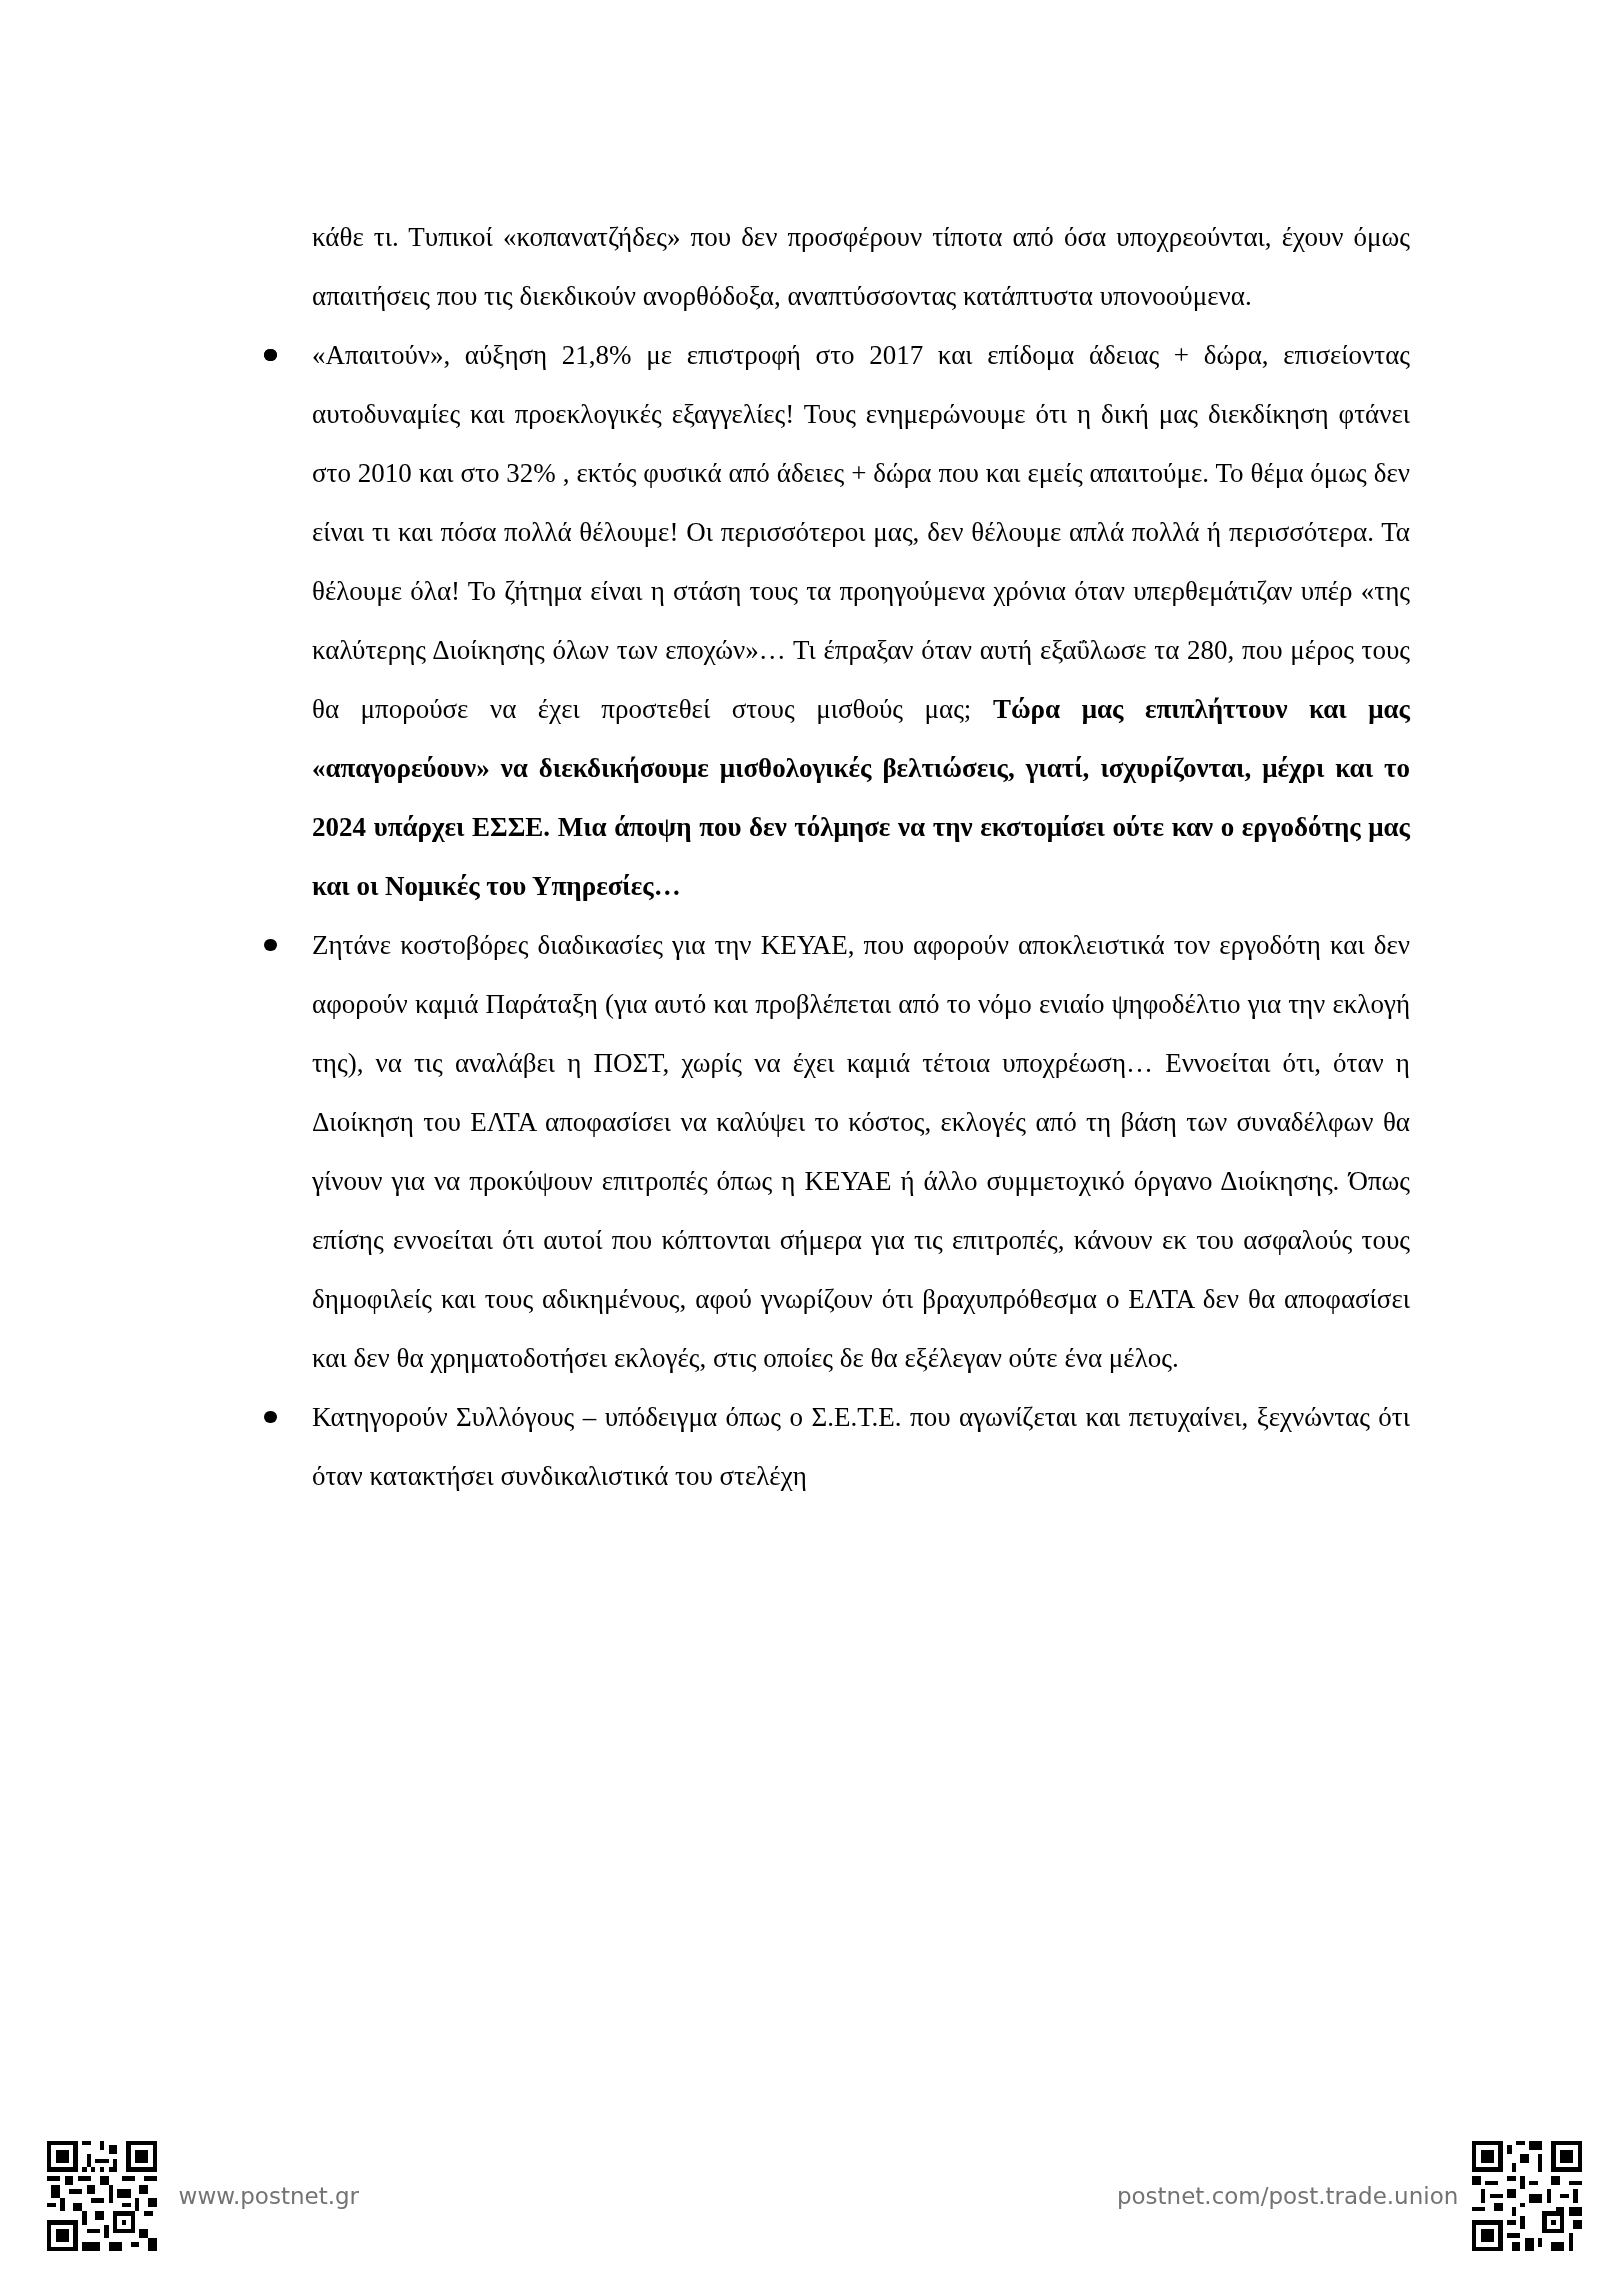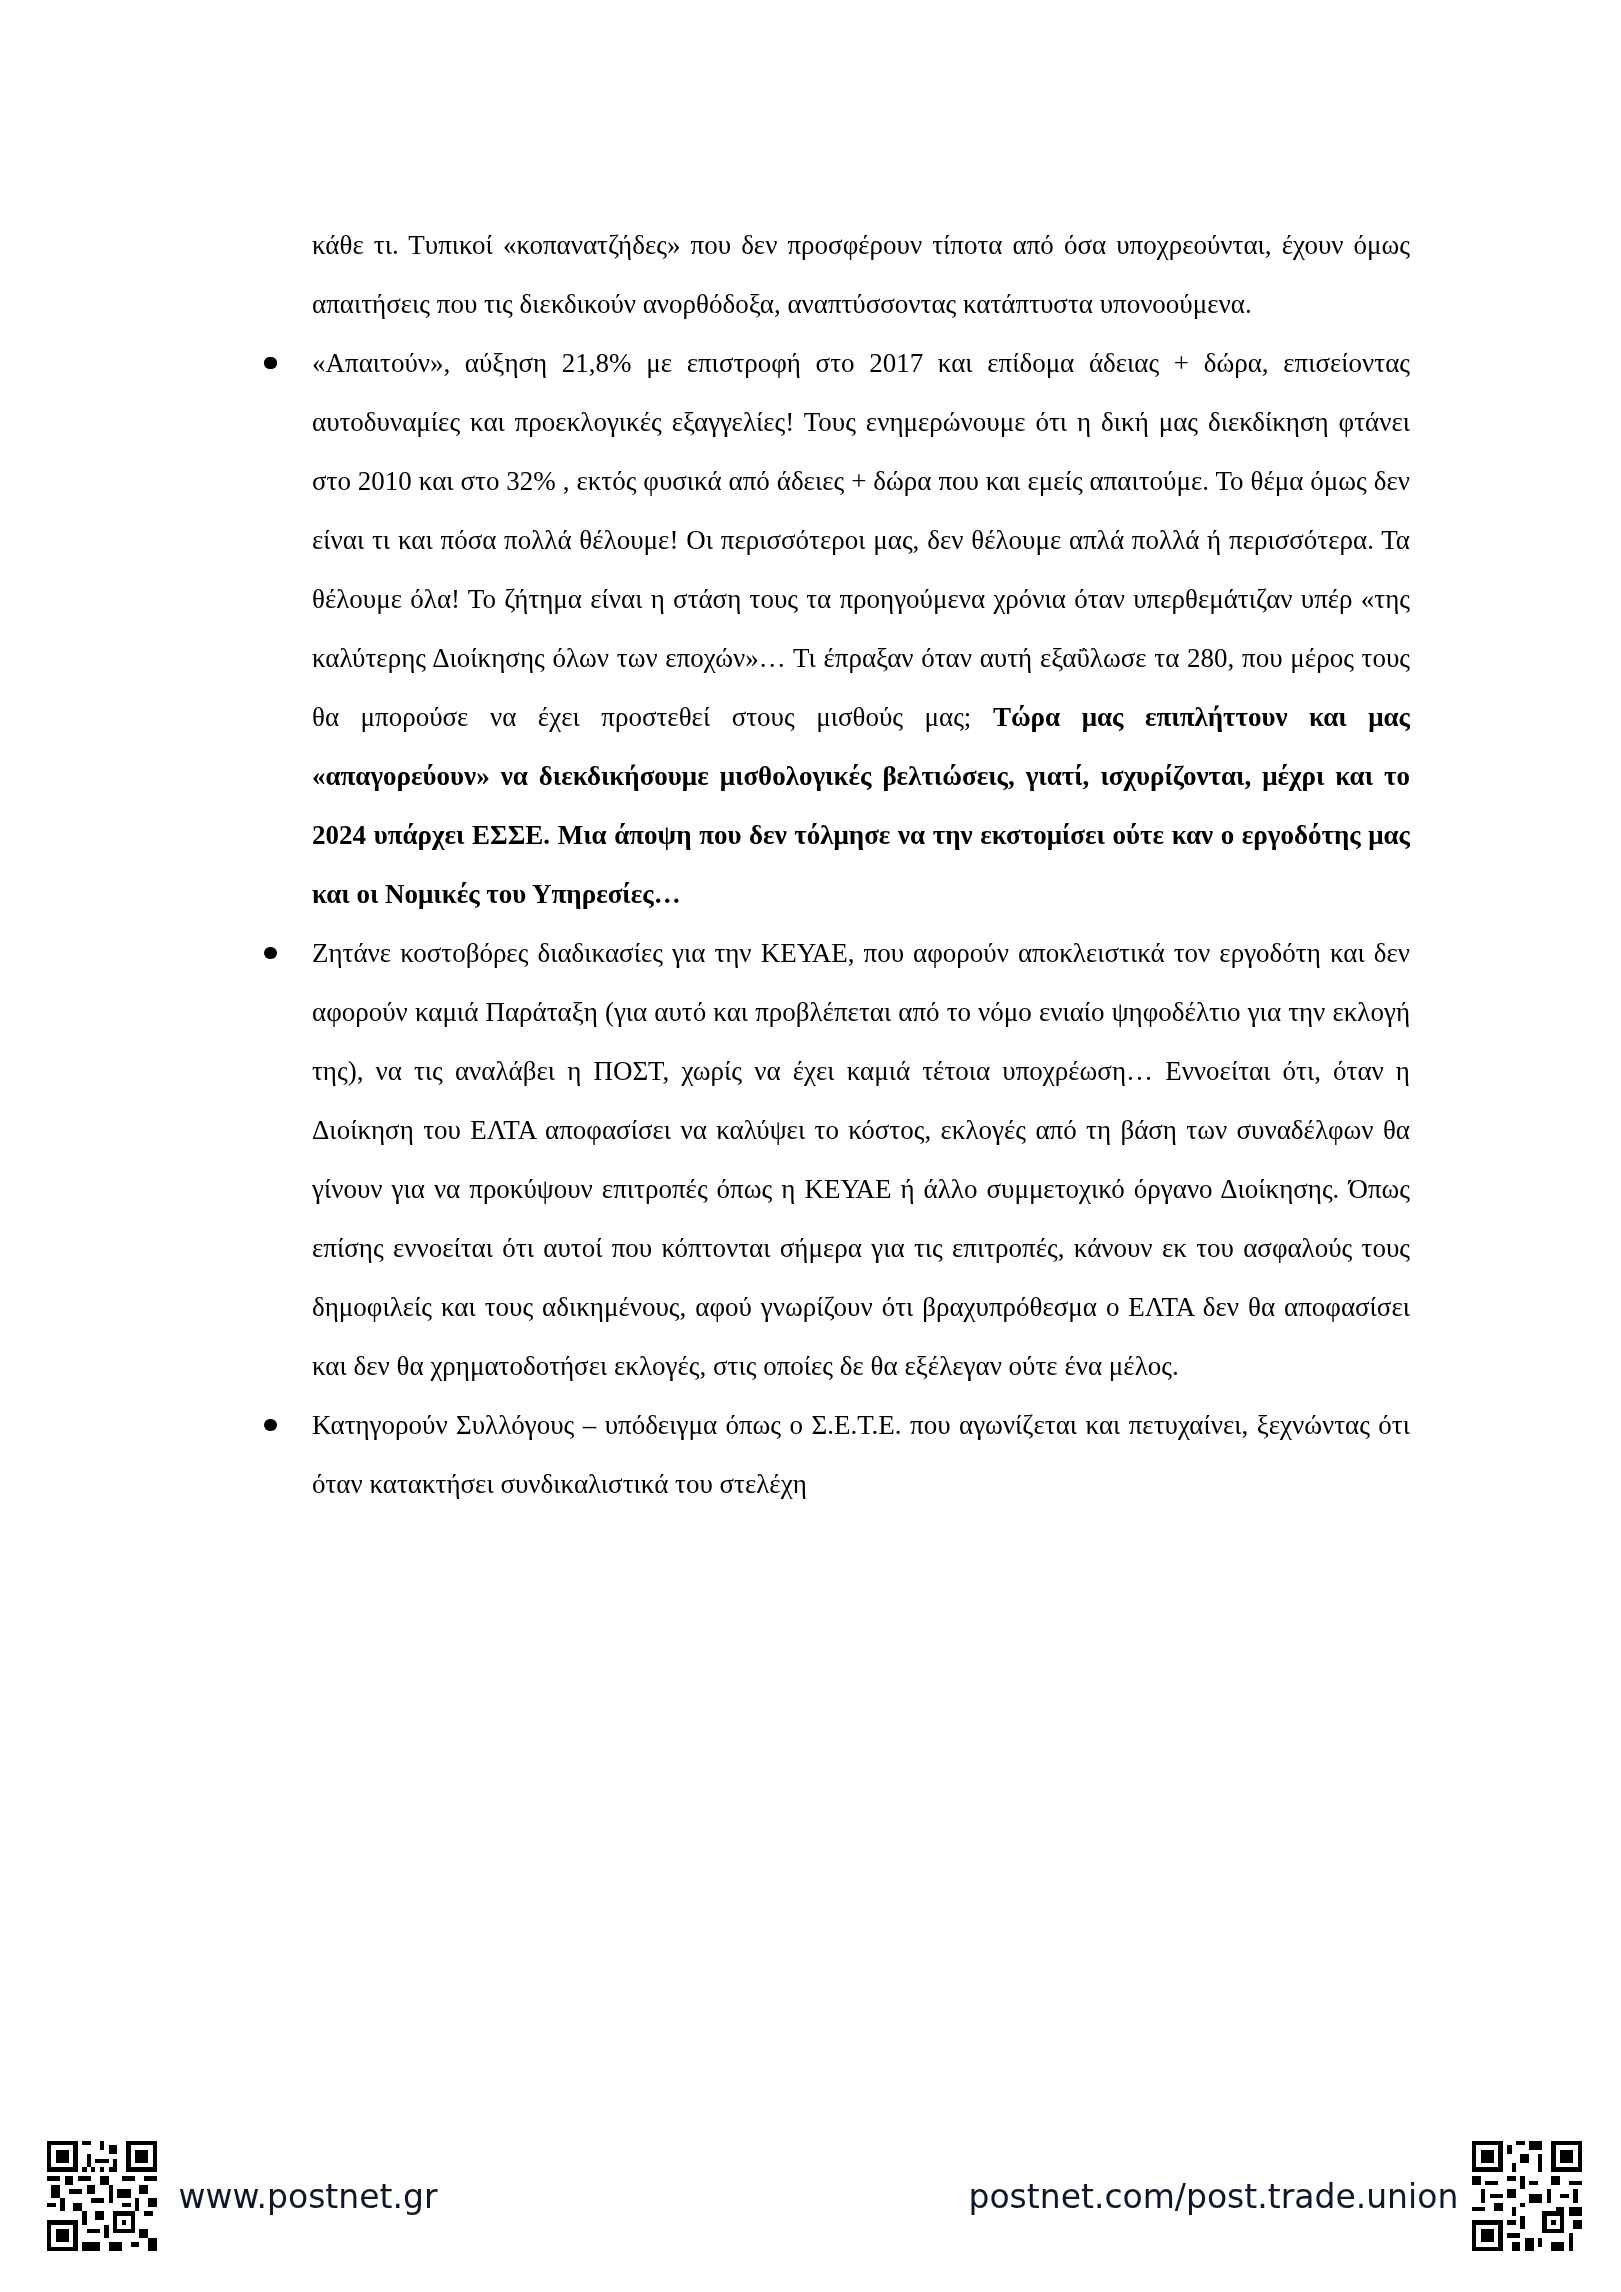--- a/index.html
+++ b/index.html
@@ -1,34 +1,34 @@
 <!DOCTYPE html>
 <html><head>
   <meta charset="utf-8">
   <style>
     html, body { margin: 0; padding: 0; background: #ffffff; }
     body { width: 1621px; height: 2293px; position: relative; overflow: hidden; }
     .page { position: absolute; left: 0; top: 0; width: 1621px; height: 2293px; background: #fff; }
     .content {
-      position: absolute; left: 312px; top: 216px; width: 1098px;
+      position: absolute; left: 312px; top: 208px; width: 1098px;
       font-family: "Liberation Serif", serif; font-size: 27px; line-height: 59px; color: #000;
       text-align: justify;
     }
     .para { margin: 0; }
     .item { position: relative; margin: 0; }
     .bullet {
       position: absolute; left: -48px; top: 22.5px; width: 12.7px; height: 12.7px;
       border-radius: 50%; background: #000;
     }
     .bold { font-weight: bold; }
     .footer-left { position: absolute; left: 47px; top: 2141px; display: flex; align-items: center; }
     .footer-right { position: absolute; right: 39px; top: 2141px; display: flex; align-items: center; }
     .qr { width: 110px; height: 110px; display: block; }
     .footer-text {
-      font-family: "DejaVu Sans", sans-serif; font-size: 33px; color: #0f172a;
+      font-family: "DejaVu Sans", sans-serif; font-size: 23px; color: #737373;
     }
     .footer-left .footer-text { margin-left: 21.6px; }
     .footer-right .footer-text { margin-right: 13.7px; }
   </style>
 </head>
 <body>
 
 <div class="page">
   <div class="content">
     <p class="para">κάθε τι. Τυπικοί «κοπανατζήδες» που δεν προσφέρουν τίποτα από όσα υποχρεούνται, έχουν όμως απαιτήσεις που τις διεκδικούν ανορθόδοξα, αναπτύσσοντας κατάπτυστα υπονοούμενα.</p>

